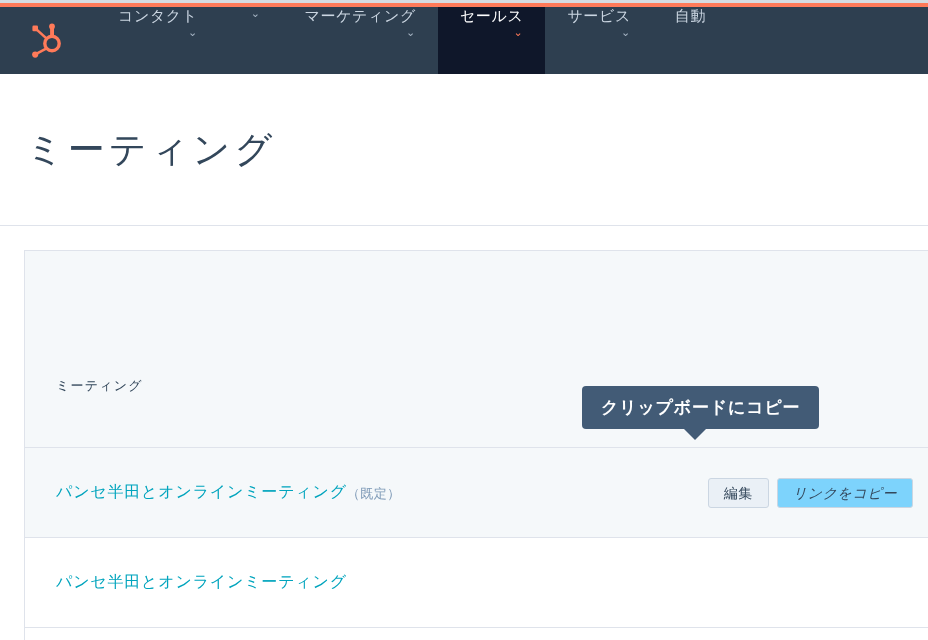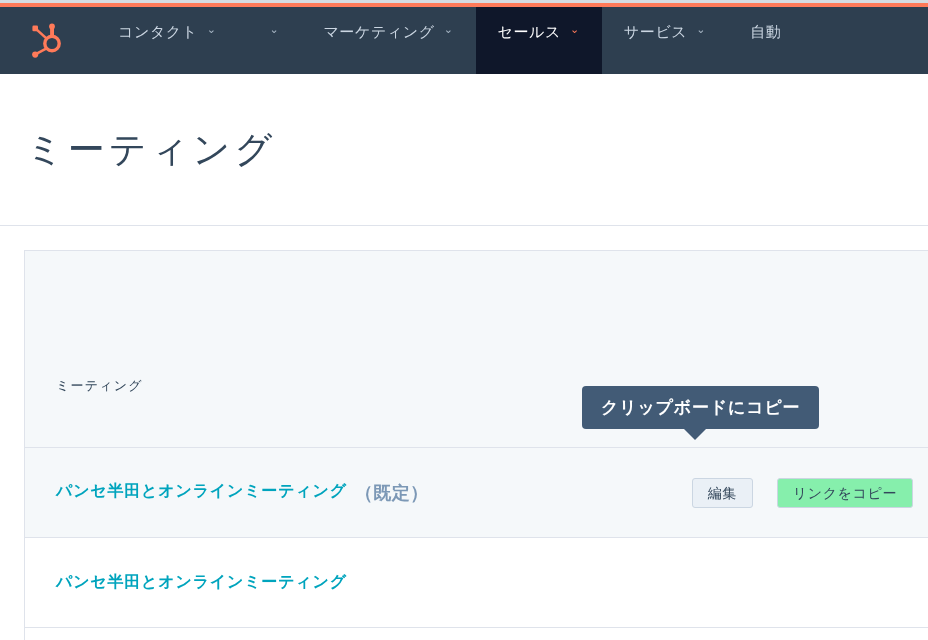--- a/index.html
+++ b/index.html
@@ -47,28 +47,29 @@
   .nav-logo svg { display: block; }
 
   .nav-items {
     display: flex;
     align-items: stretch;
     flex: 1 1 auto;
     min-width: 0;
   }
   .nav-item {
     display: flex;
-    align-items: flex-start;
-    padding: 16px 22px;
+    align-items: flex-end;
+    padding: 0 22px;
     color: #cbd6e2;
     font-size: 15px;
     letter-spacing: 0.6px;
     white-space: nowrap;
     cursor: pointer;
     user-select: none;
+    flex-direction: column;
   }
   .nav-item .caret {
     margin-left: 9px;
     font-size: 11px;
     color: #a7b6c5;
     line-height: 1;
     transform: translateY(1px);
   }
   .nav-item.active {
     background: #0f172a;
@@ -137,56 +138,55 @@
   .row-link {
     color: #00a4bd;
     font-size: 16px;
     letter-spacing: 0.8px;
     text-decoration: none;
     cursor: pointer;
     white-space: nowrap;
   }
   .row-suffix {
     color: #7c98b6;
-    font-size: 18px;
-    margin-left: 8px;
+    font-size: 13px;
     letter-spacing: 0.5px;
     white-space: nowrap;
   }
   .row-left {
     display: flex;
-    align-items: flex-start;
+    align-items: flex-end;
     flex: 1 1 auto;
     min-width: 0;
-    font-weight: bold;
   }
   .row-actions {
     display: flex;
     align-items: flex-start;
-    gap: 24px;
+    gap: 8px;
     flex: 0 0 auto;
   }
 
   .btn {
     border: 1px solid #cbd6e2;
     border-radius: 3px;
     color: #33475b;
     font-size: 14px;
     letter-spacing: 0.6px;
     padding: 0 15px;
     height: 30px;
     line-height: 28px;
     background: #eaf0f6;
     cursor: pointer;
     white-space: nowrap;
     box-sizing: border-box;
     font-family: "Liberation Sans", "DejaVu Sans", sans-serif;
   }
   .btn.hovered {
-    background: #86efac;
+    background: #7dd3fc;
+    font-style: italic;
   }
   .btn .btn-caret {
     margin-left: 8px;
     font-size: 10px;
     display: inline-block;
     transform: translateY(-1px);
   }
 
   
   .tooltip {

